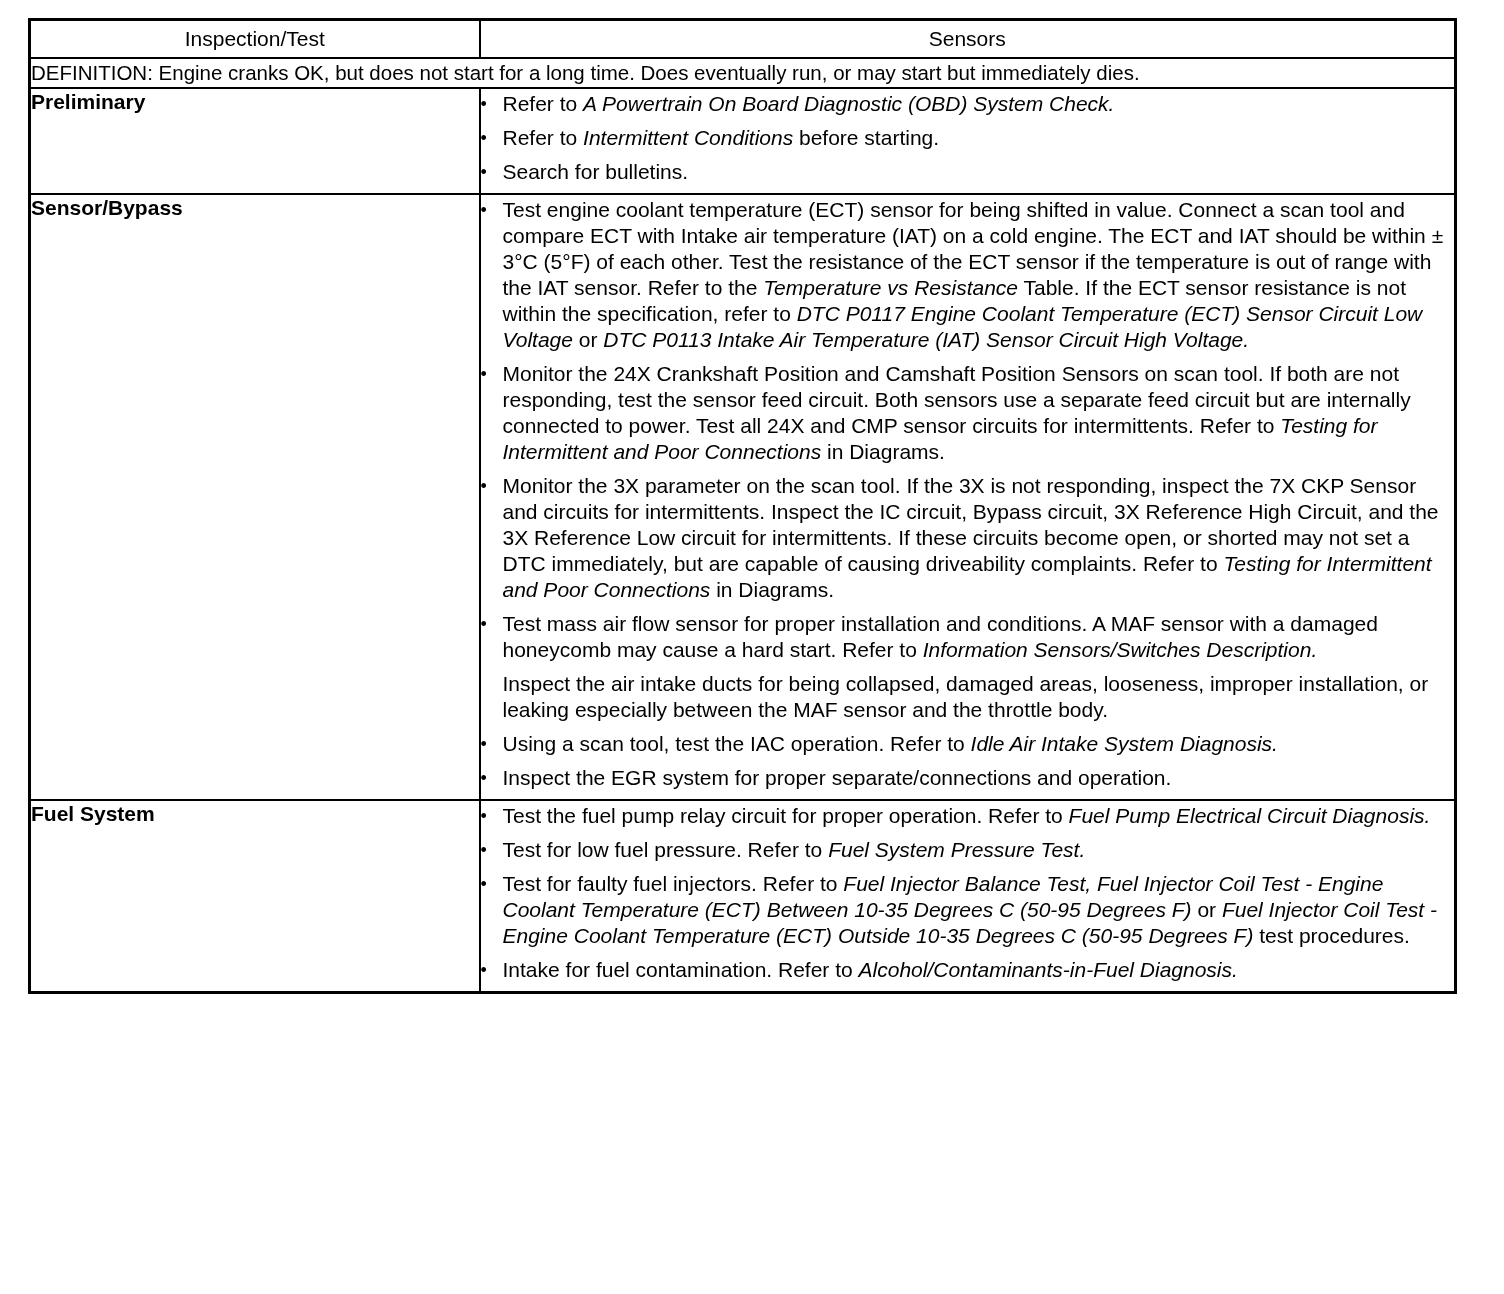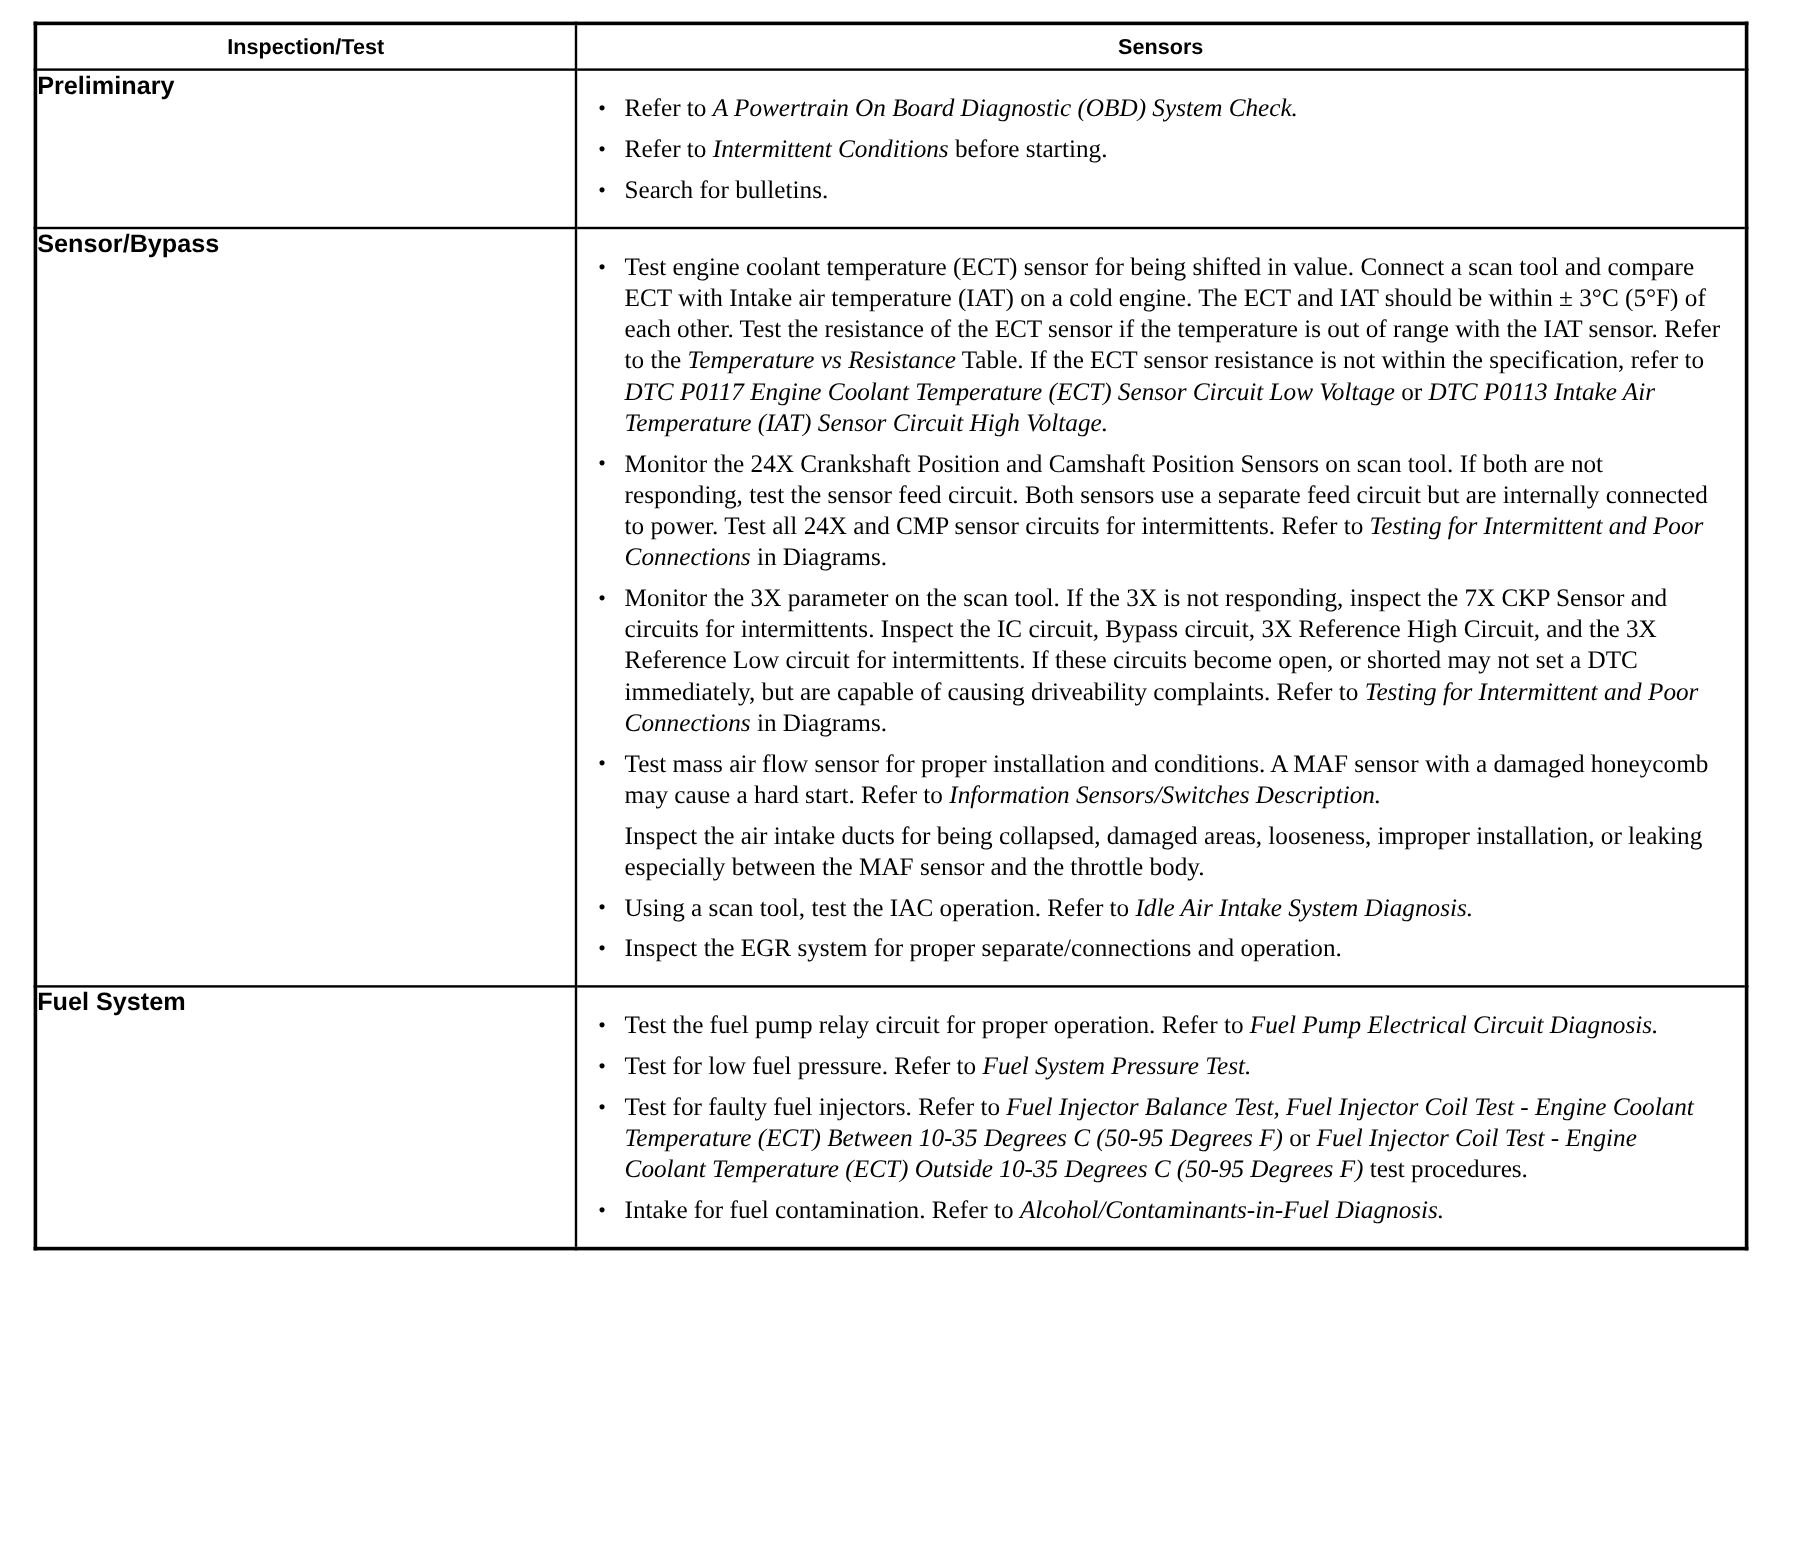--- a/index.html
+++ b/index.html
@@ -15,31 +15,31 @@
       table-layout: fixed;
     }
     table.diag td, table.diag th {
       border: 2px solid #000;
       vertical-align: top;
       padding: 0;
     }
     col.c1 { width: 450px; }
     col.c2 { width: 976px; }
     th {
-      font-weight: bold; font-size: 18px; text-align: center;
+      font-weight: normal; font-size: 21px; text-align: center;
       height: 36px; line-height: 36px;
     }
     td.def {
       font-size: 20.5px; padding: 8px 14px 8px 14px; line-height: 28px;
     }
     td.label {
       font-size: 21px; padding: 10px 14px; line-height: 26px; font-weight: bold;
     }
     td.action { padding: 6px 20px 6px 38px; }
-    ul.items { list-style: none; margin: 18px; padding: 0; font-family: Liberation Serif, serif; }
+    ul.items { list-style: none; margin: 0; padding: 0; }
     ul.items li {
       position: relative; padding-left: 22px;
       font-size: 21px; line-height: 26px; margin: 2px 0 8px 0;
     }
     ul.items li.bullet::before {
       content: "\2022"; position: absolute; left: 0; top: 0;
       font-size: 18px;
     }
     ul.items li.nobullet { margin-top: 0; }
     .it { font-style: italic; }
@@ -53,20 +53,23 @@
       <col class="c1">
       <col class="c2">
     </colgroup>
   <thead>
     <tr>
       <th>Inspection/Test</th>
       <th>Sensors</th>
     </tr>
   </thead>
   <tbody id="tbody">
+    <tr>
+      <td class="def" colspan="2">DEFINITION: Engine cranks OK, but does not start for a long time. Does eventually run, or may start but immediately dies.</td>
+    </tr>
     <tr>
       <td class="label">Preliminary</td>
       <td class="action">
           <ul class="items">
             <li class="bullet"><span class="">Refer to </span><span class="it">A Powertrain On Board Diagnostic (OBD) System Check.</span></li>
             <li class="bullet"><span class="">Refer to </span><span class="it">Intermittent Conditions</span><span class=""> before starting.</span></li>
             <li class="bullet"><span class="">Search for bulletins.</span></li>
           </ul>
         </td>
     </tr>

